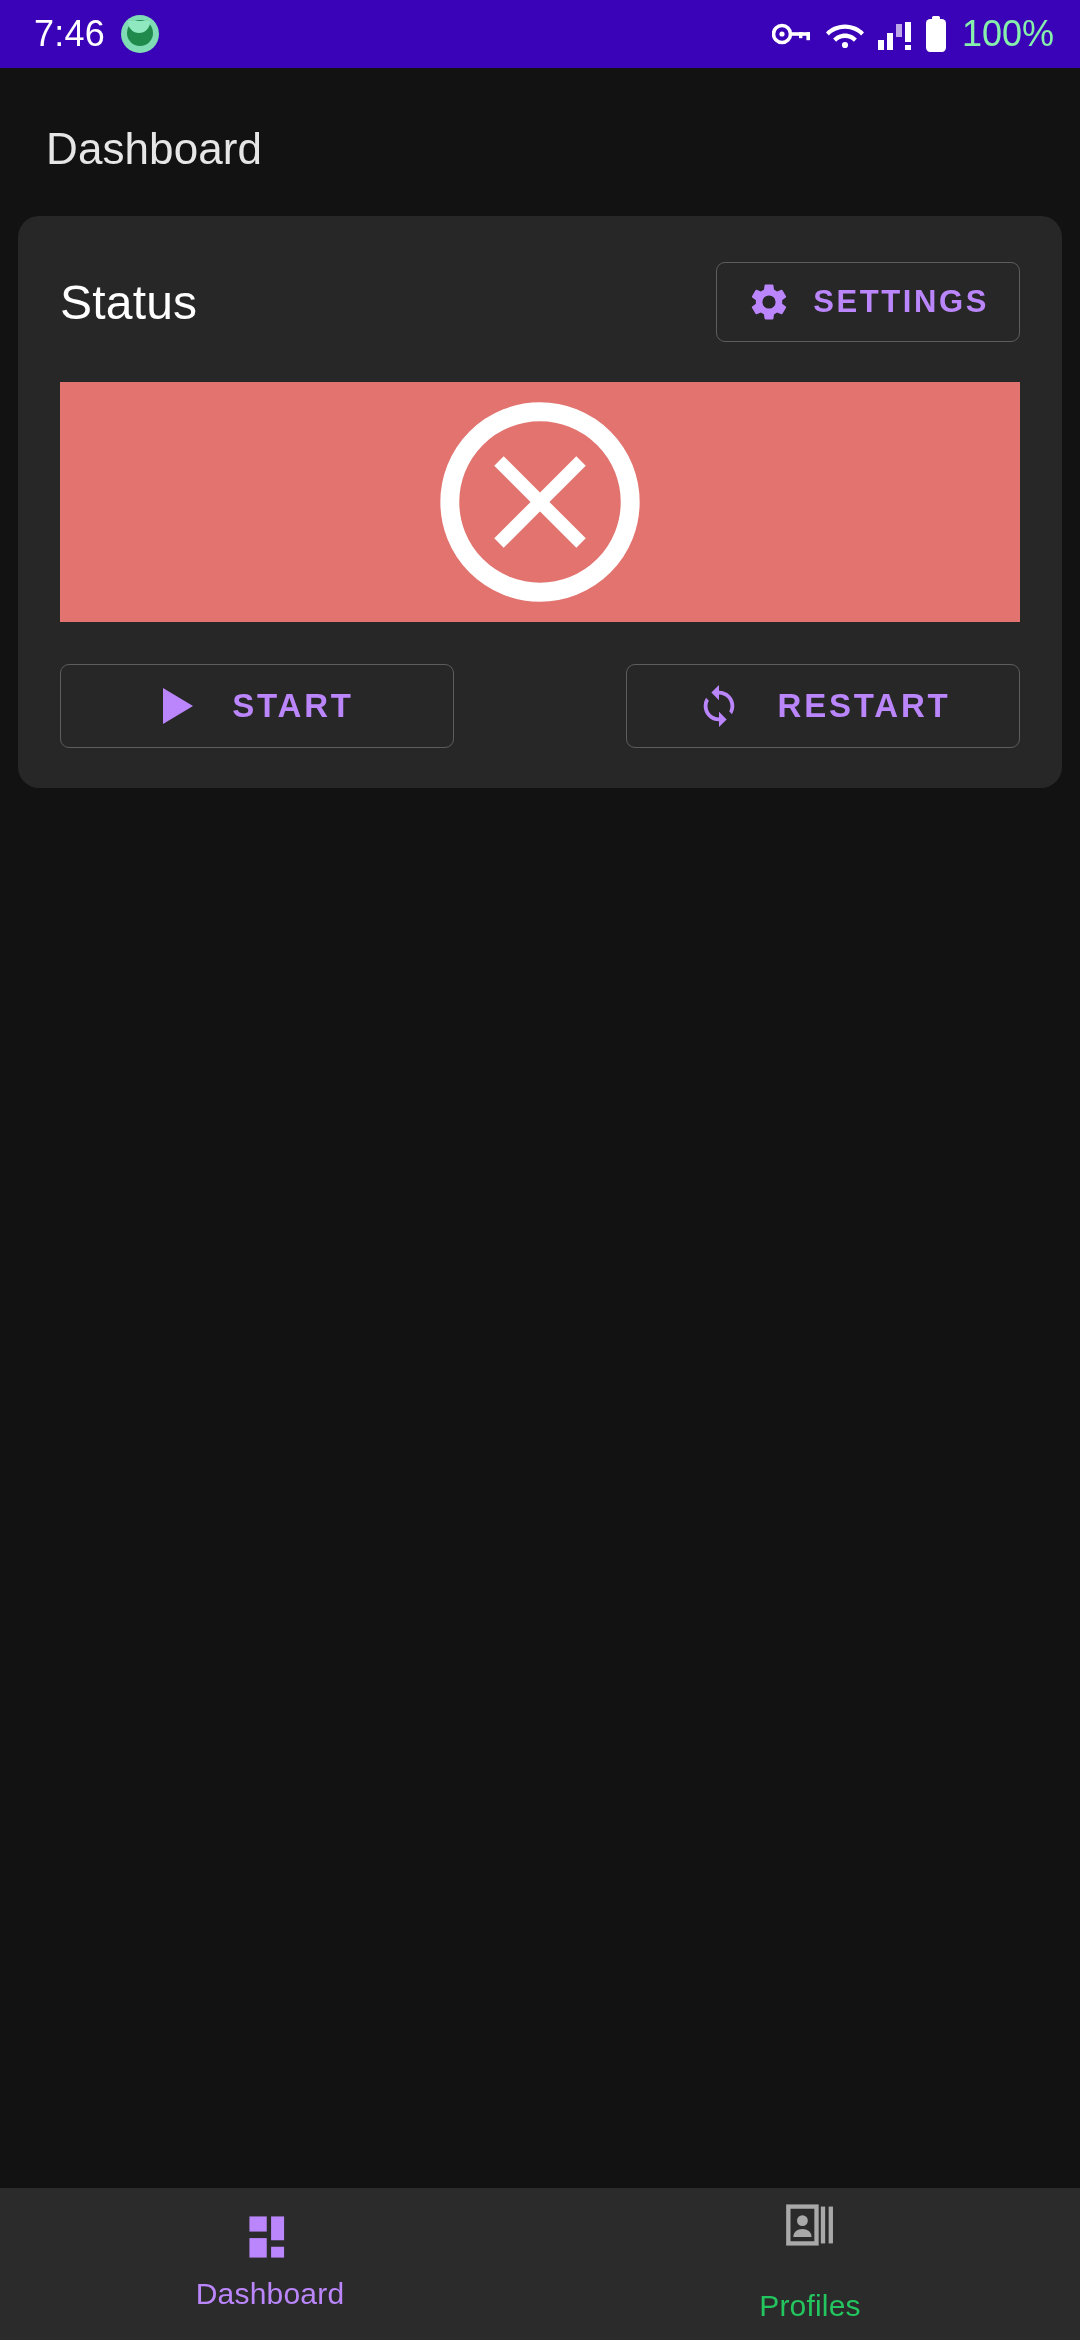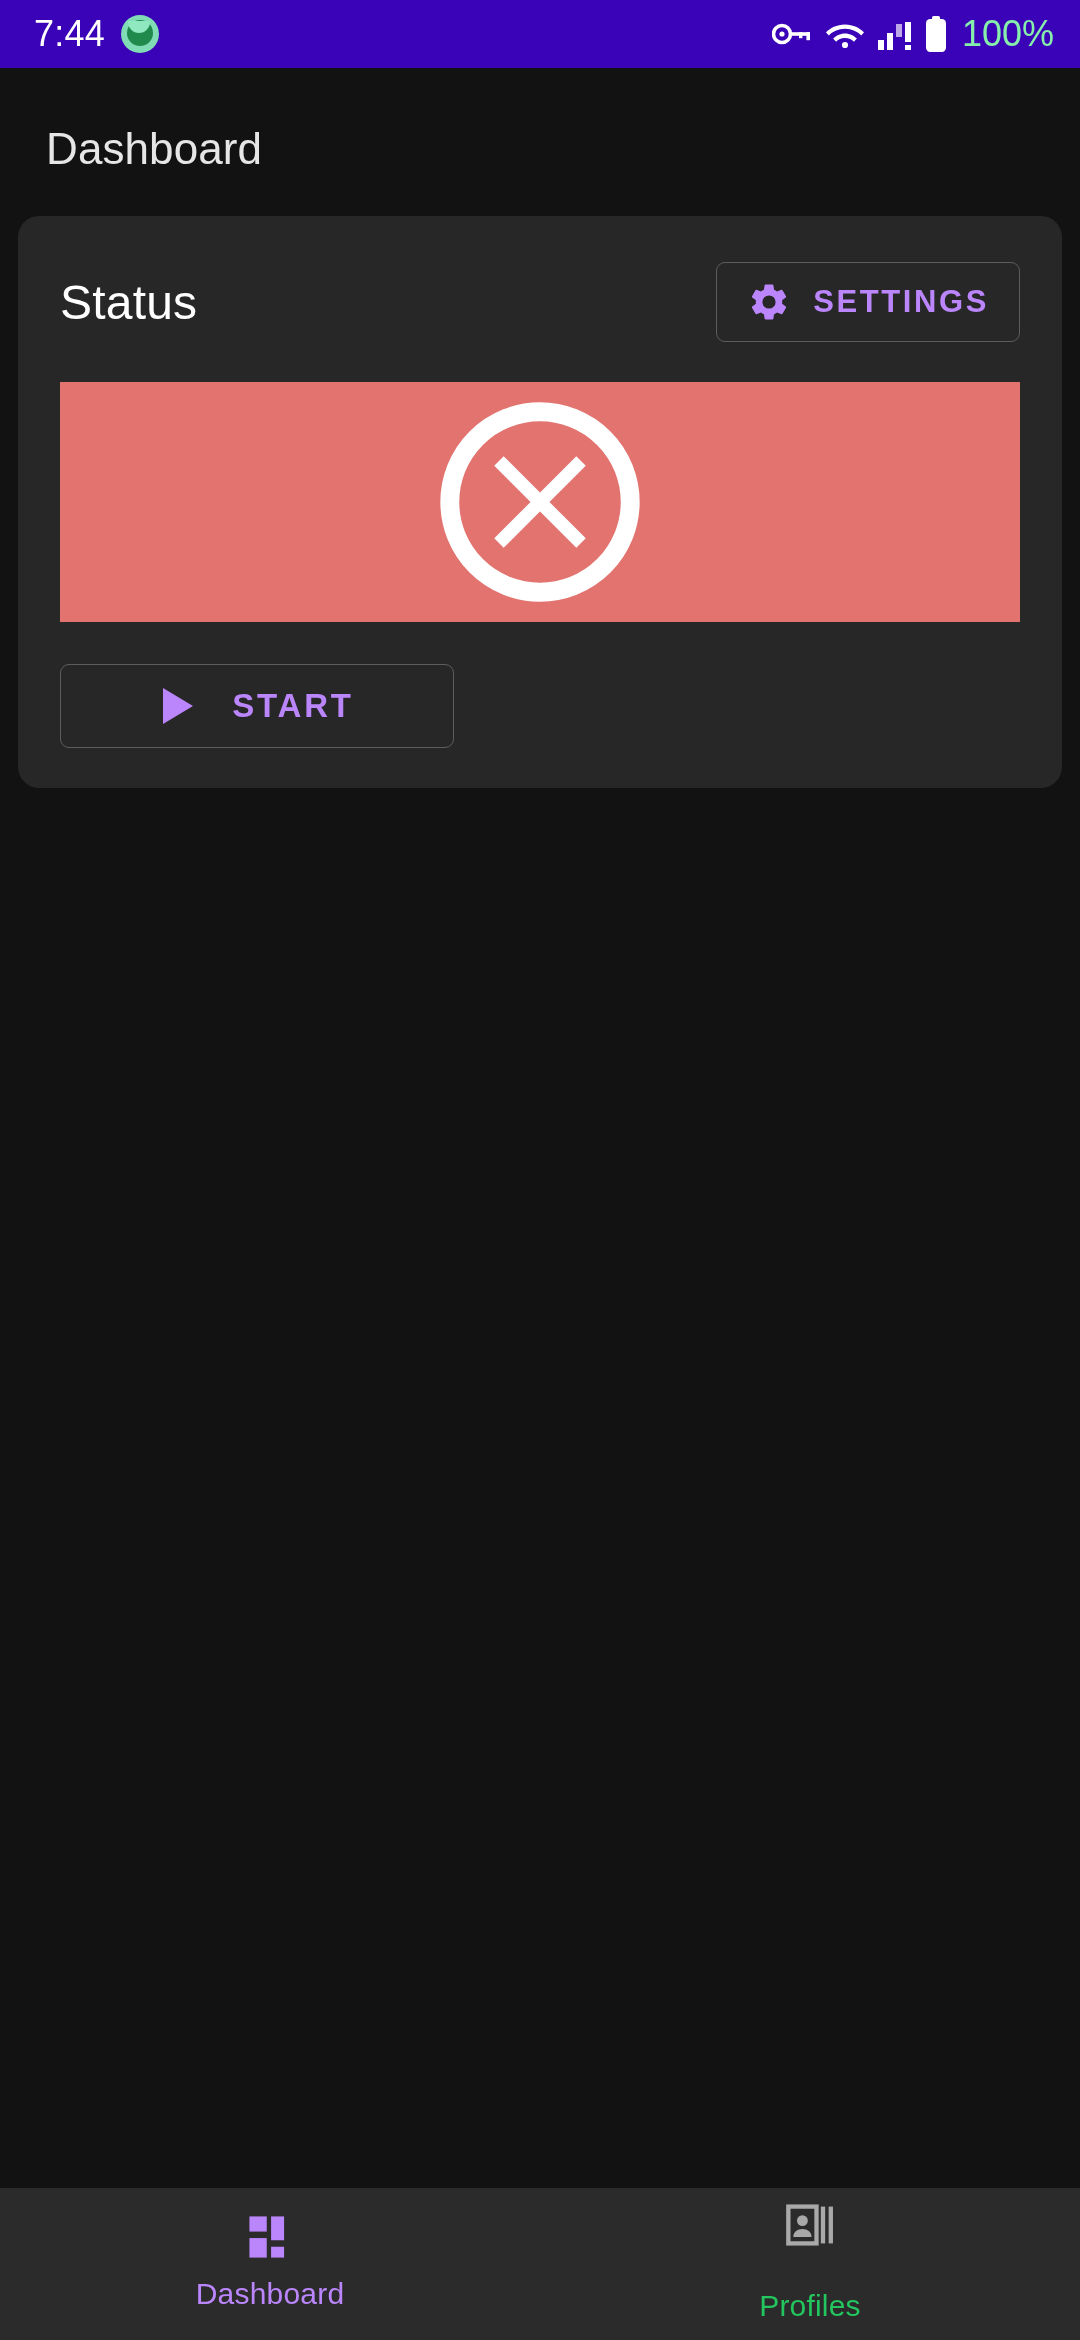--- a/index.html
+++ b/index.html
@@ -208,21 +208,21 @@
   .nav-item.inactive .nav-label { color: #22c55e; margin-top: 24px; }
   .nav-item svg { display: block; }
 </style>
 </head>
 <body>
 
 <div id="app">
 
   <div class="status-bar">
     <div class="status-left">
-      <span class="status-clock">7:44</span>
+      <span class="status-clock">7:46</span>
       <span class="app-badge"></span>
     </div>
 
     <div class="status-spacer"></div>
 
     <div class="status-right">
 
       <span>
         <svg width="40" height="26" viewBox="0 0 40 26">
           <circle cx="10" cy="13" r="8.5" fill="none" stroke="#fff" stroke-width="3.6"></circle>
@@ -294,20 +294,29 @@
 
         <button class="action-button">
           <span>
             <svg width="36" height="40" viewBox="0 0 36 40">
               <path d="M3 2 L33 20 L3 38 Z" fill="#BB86FC"></path>
             </svg>
           </span>
           <span class="action-label">START</span>
         </button>
 
+        <button class="action-button">
+          <span>
+            <svg width="46" height="46" viewBox="0 0 24 24">
+              <path fill="#BB86FC" d="M12 4V1L8 5l4 4V6c3.31 0 6 2.69 6 6 0 1.01-.25 1.97-.7 2.8l1.46 1.46A7.93 7.93 0 0 0 20 12c0-4.42-3.58-8-8-8z"></path>
+              <path fill="#BB86FC" d="M12 18c-3.31 0-6-2.69-6-6 0-1.01.25-1.97.7-2.8L5.24 7.74A7.93 7.93 0 0 0 4 12c0 4.42 3.58 8 8 8v3l4-4-4-4v3z"></path>
+            </svg>
+          </span>
+          <span class="action-label">RESTART</span>
+        </button>
 
       </div>
 
     </div>
   </div>
 
   <div class="bottom-nav">
 
     <div class="nav-item active">
       <span>

